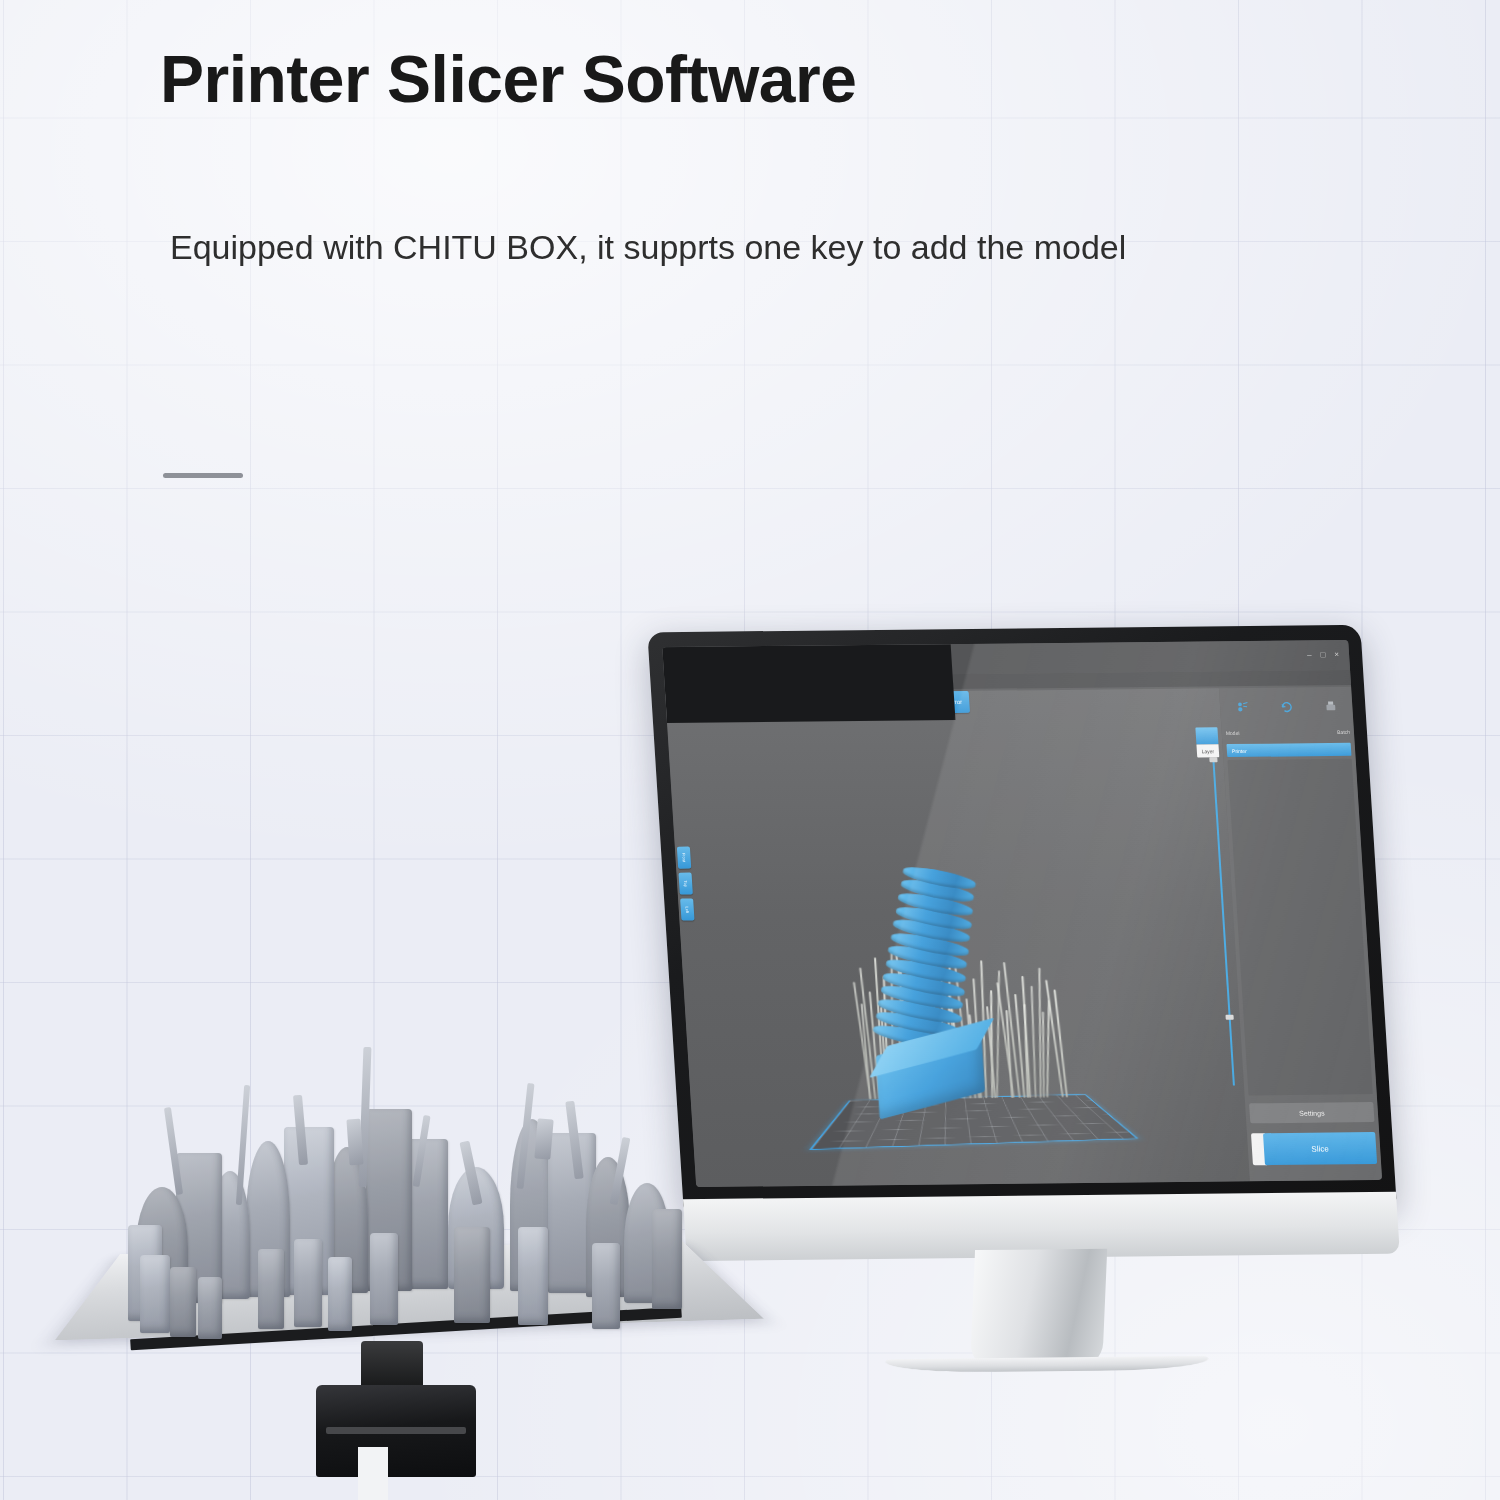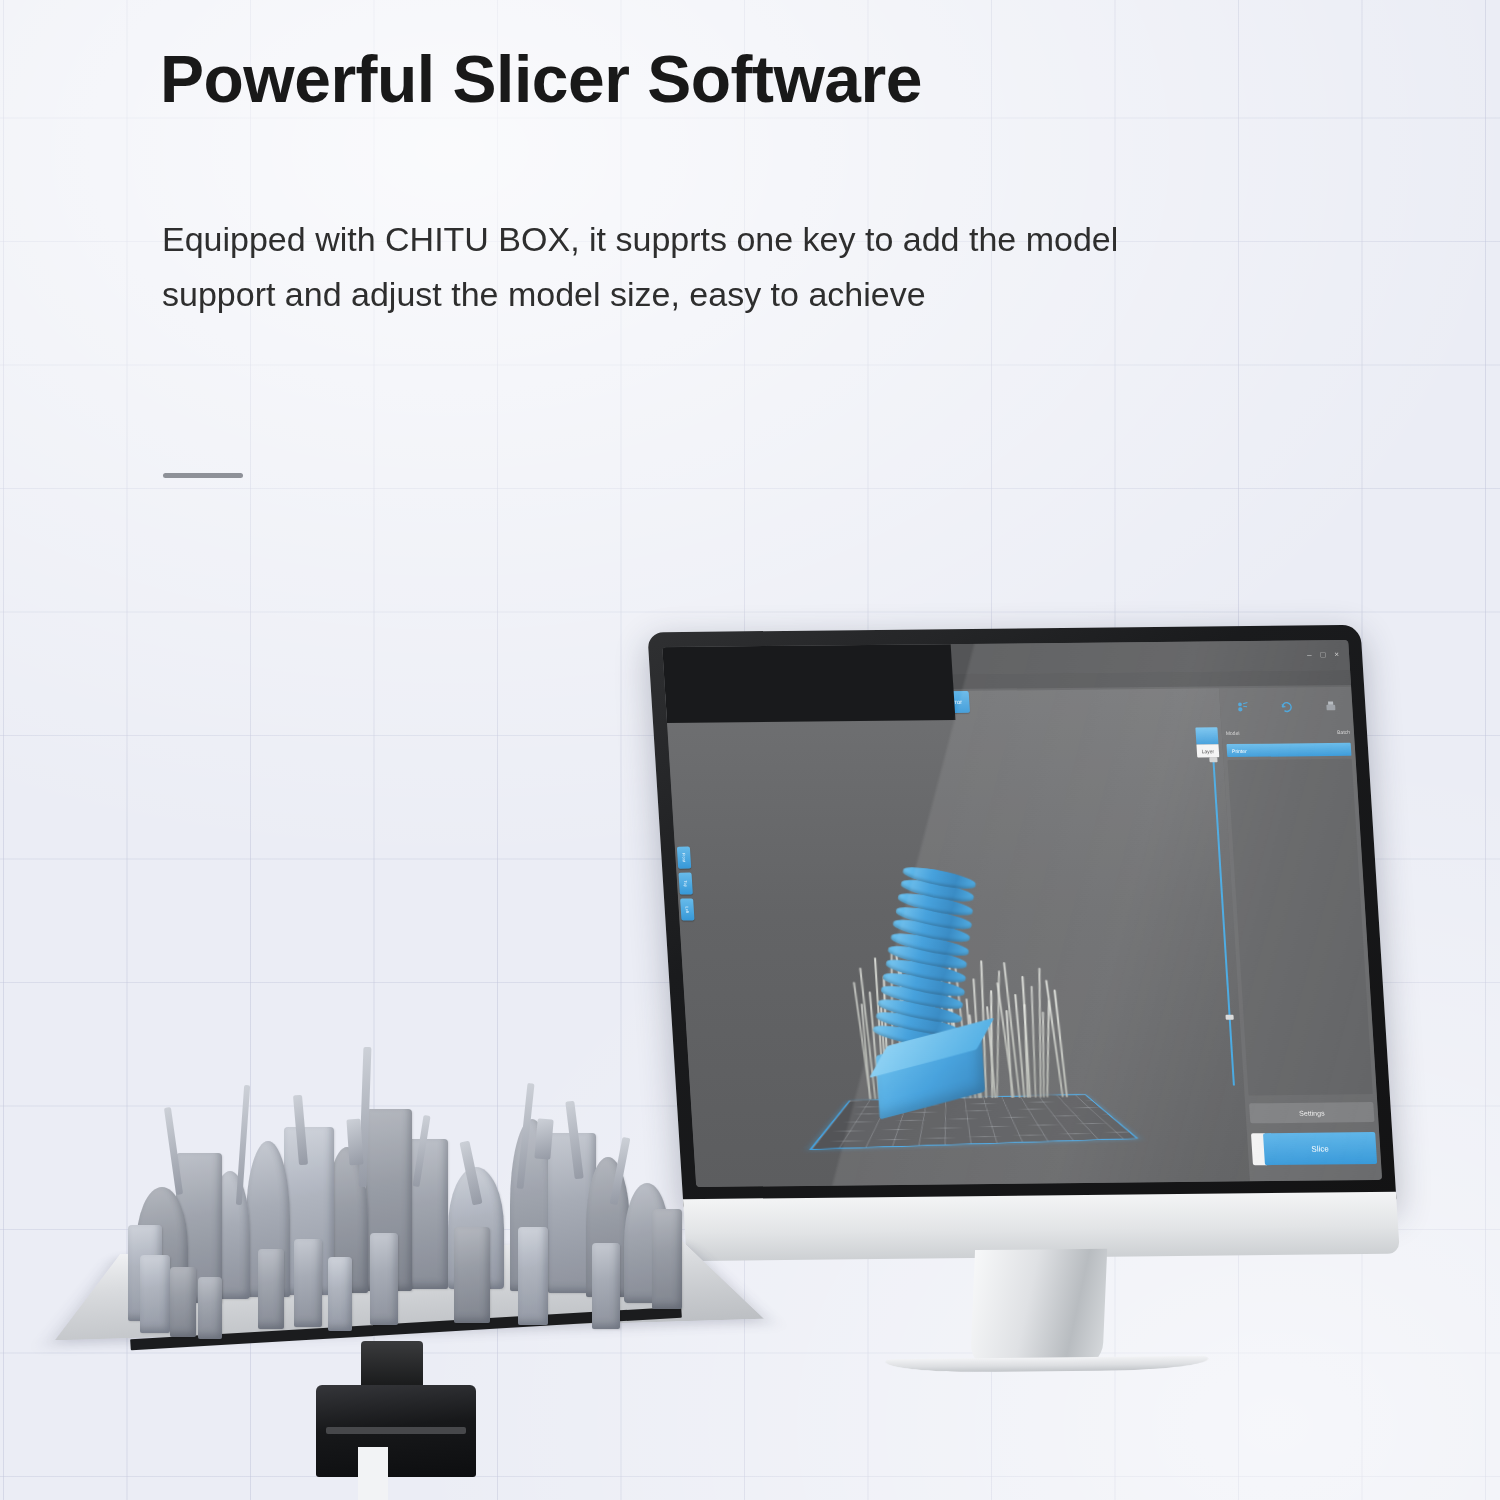--- a/index.html
+++ b/index.html
@@ -29,21 +29,21 @@
 
   
   #headline{
     position:absolute;left:160px;top:44px;width:1200px;
   }
   #title{
     font-size:66px;font-weight:bold;color:#191919;letter-spacing:-.5px;
     line-height:1.08;margin:0;white-space:nowrap;
   }
   #subtitle{
-    margin:0;position:absolute;left:162px;top:212px;width:1220px;
+    margin:8px;position:absolute;left:162px;top:212px;width:1220px;
     font-size:34px;color:#2e2e2e;line-height:1.62;font-weight:400;
   }
   #subtitle .ln{display:block;white-space:nowrap;}
   #divider{
     position:absolute;left:163px;top:473px;width:80px;height:5px;
     background:#8e9198;border-radius:3px;
   }
 
   
   #monitor{
@@ -307,26 +307,25 @@
   }
   #mini-figs{position:absolute;left:0;top:0;width:580px;height:300px;}
 </style>
 </head>
 <body>
 
 <div id="bg-grid"></div>
 <div id="bg-wash"></div>
 
 <div id="headline">
-  <h1 id="title">Powerful Slicer Software</h1>
+  <h1 id="title">Printer Slicer Software</h1>
 </div>
 
 <div id="subtitle">
   <span class="ln">Equipped with CHITU BOX, it supprts one key to add the model</span>
-  <span class="ln">support and adjust the model size, easy to achieve</span>
 </div>
 
 <div id="divider"></div>
 
 <div id="monitor">
 
   <div id="bezel">
     <div id="screen">
 
       <div id="app-titlebar">

